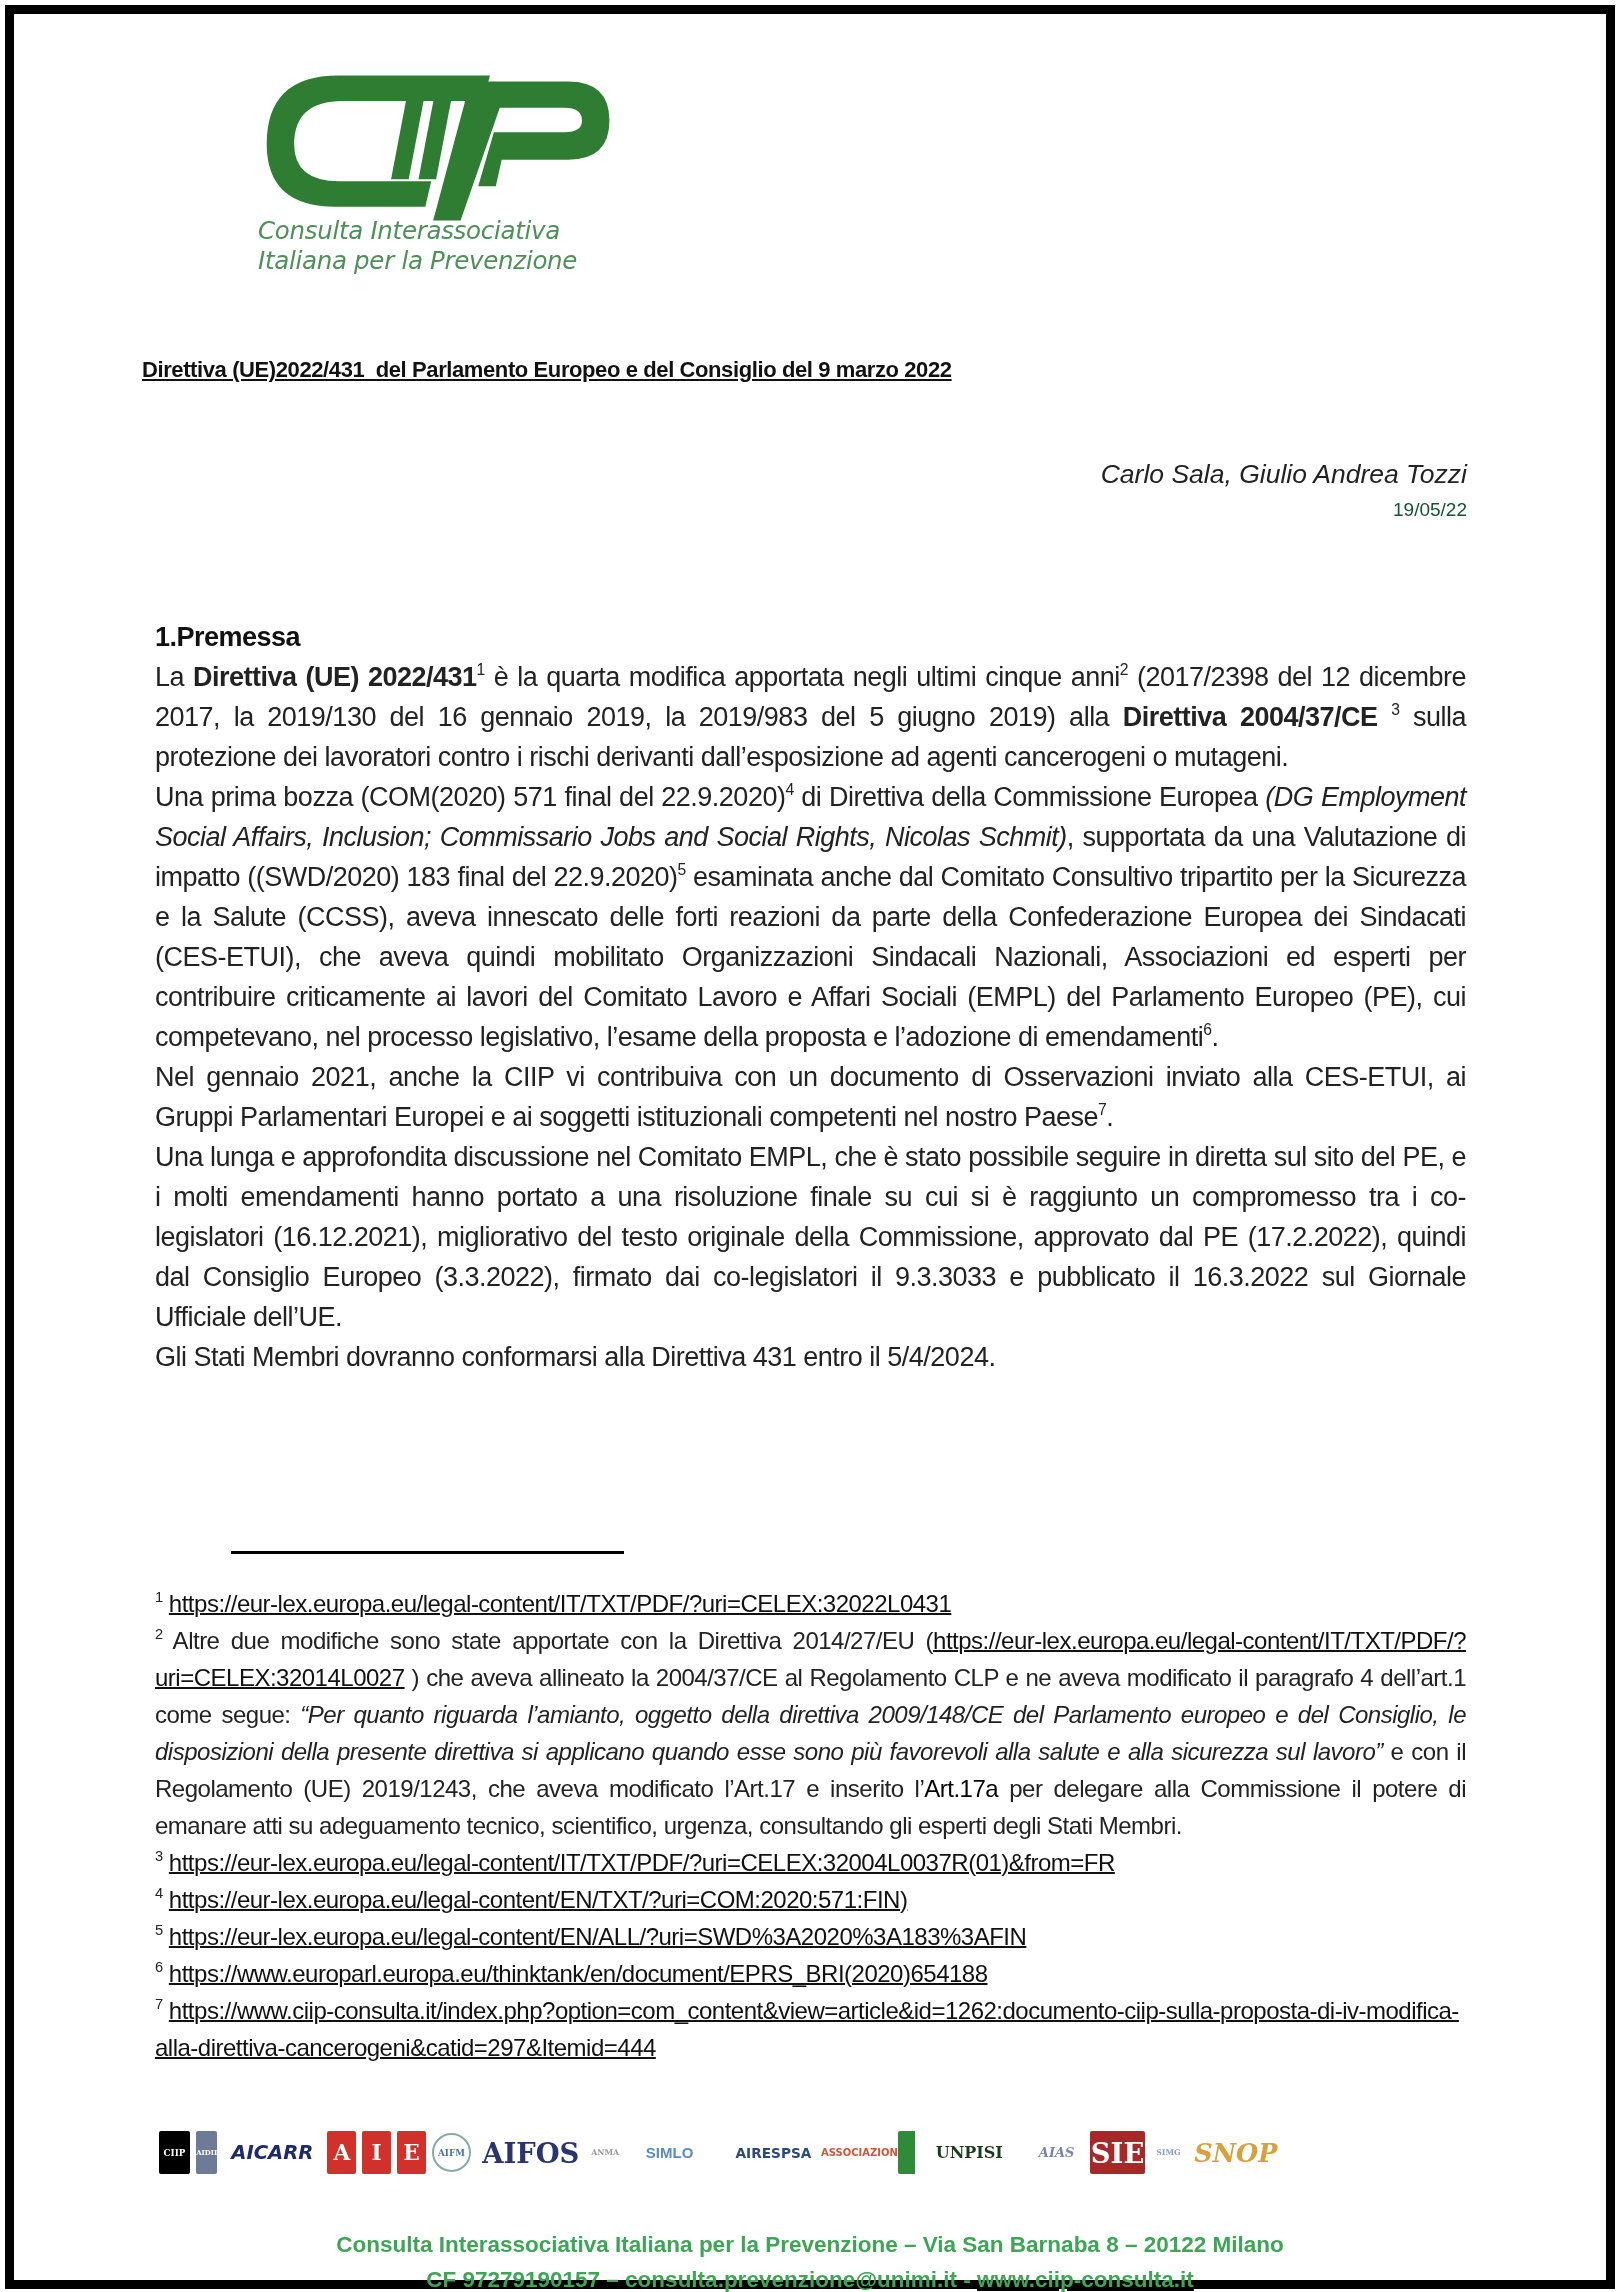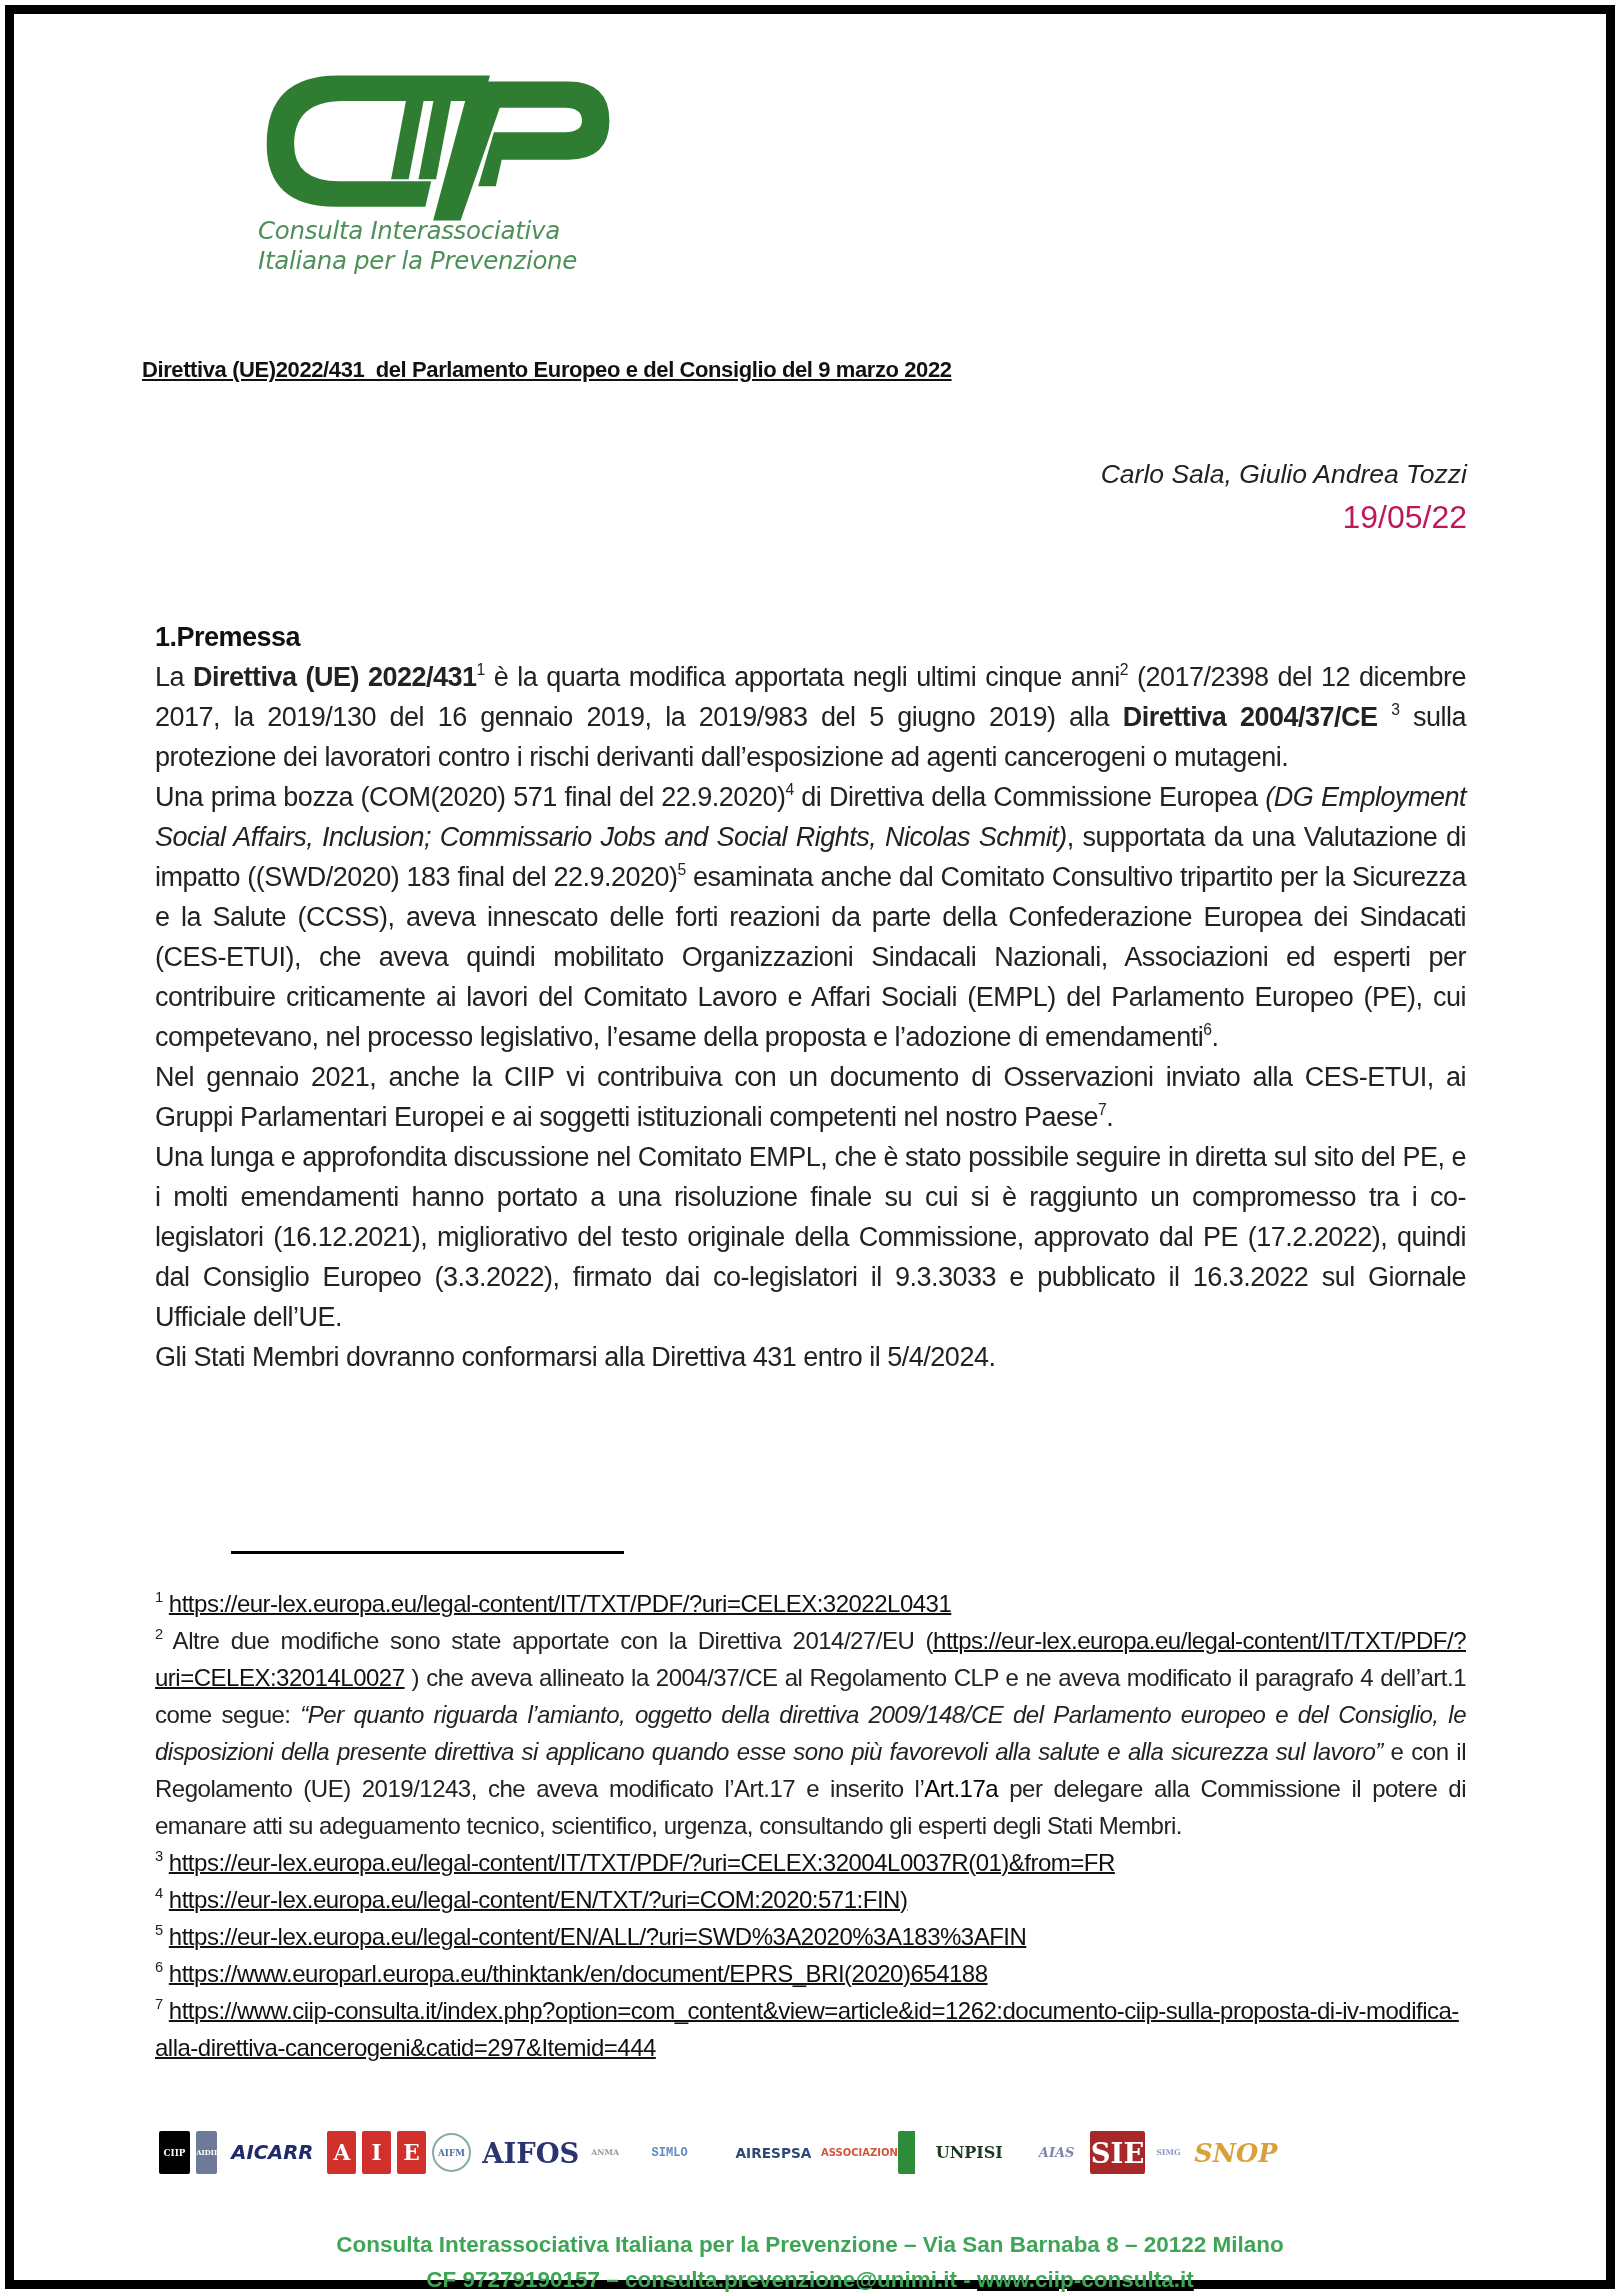--- a/index.html
+++ b/index.html
@@ -8,21 +8,21 @@
   .frame { position: absolute; left: 4.9px; top: 4.9px; width: 1592px; height: 2266px;
            border: 9.8px solid #000; box-sizing: content-box; }
   .logo { position: absolute; left: 245px; top: 54px; width: 392px; height: 235px; }
   .logo-text { position: absolute; left: 258px; top: 216px; color: #4e8f5a;
                font-family: "DejaVu Sans", sans-serif; font-style: italic; font-size: 24.5px;
                line-height: 30px; letter-spacing: -0.3px; }
   .title { position: absolute; left: 142px; top: 357px; font-size: 22px; font-weight: bold;
            letter-spacing: -0.4px; color: #111; white-space: pre; text-decoration: underline; }
   .authors { position: absolute; right: 153px; top: 459px; font-size: 26.5px; font-style: italic;
              text-align: right; color: #222; }
-  .date { position: absolute; right: 153px; top: 499px; font-size: 32px; color: #be185d; }
+  .date { position: absolute; right: 153px; top: 499px; font-size: 19px; color: #14532d; }
   .body { position: absolute; left: 155px; top: 617px; width: 1311px; font-size: 27px;
           line-height: 40px; color: #222; letter-spacing: -0.5px; }
   .body p { margin: 0; text-align: justify; }
   .heading { font-weight: bold; color: #111; }
   sup { font-size: 15.7px; line-height: 0; vertical-align: 10.8px; }
   .sep { position: absolute; left: 231px; top: 1551px; width: 393px; height: 2.9px; background: #000; }
   .notes { position: absolute; left: 155px; top: 1585px; width: 1311px; font-size: 24px;
            line-height: 37px; color: #222; letter-spacing: -0.5px; }
   .notes p { margin: 0; text-align: justify; }
   .notes a { color: #111; text-decoration: underline; text-decoration-thickness: 2px; }
@@ -84,21 +84,21 @@
 <div class="logos">
   <div class="lg" style="width:31px;background:#000000;color:#fff;font-size:8.8px">CIIP</div>
   <div class="lg" style="width:21.6px;background:#6d7b99;color:#fff;font-size:6.9px">AIDII</div>
   <div class="lg" style="width:98px;color:#1d2a6b;font-style:italic;font-family:'DejaVu Sans',sans-serif;font-size:19.6px">AICARR</div>
   <div class="lg" style="width:29px;background:#d2302a;color:#fff">A</div>
   <div class="lg" style="width:29px;background:#d2302a;color:#fff">I</div>
   <div class="lg" style="width:29px;background:#d2302a;color:#fff">E</div>
   <div class="lg" style="width:35px;border:2px solid #8aa;border-radius:50%;color:#4a6fa8;font-size:8.8px;height:35px">AIFM</div>
   <div class="lg" style="width:108px;color:#2a3570;font-size:27.4px">AIFOS</div>
   <div class="lg" style="width:29px;color:#999;font-size:7.8px">ANMA</div>
-  <div class="lg" style="width:88px;color:#5a8bc2;font-size:12px;font-family:Liberation Mono, monospace">SIMLO</div>
+  <div class="lg" style="width:88px;color:#5a8bc2;font-size:15px;font-family:Liberation Sans, sans-serif">SIMLO</div>
   <div class="lg" style="width:108px;color:#2b4a7a;font-size:13.7px;font-family:'DejaVu Sans',sans-serif">AIRESPSA</div>
   <div class="lg" style="width:59px;color:#d5533a;font-size:10px;font-family:'DejaVu Sans',sans-serif">ASSOCIAZIONE</div>
   <div class="lg" style="width:108px;color:#1b3a1f;font-size:16px;border-left:17.6px solid #2e8b3a">UNPISI</div>
   <div class="lg" style="width:55px;color:#7b86b0;font-style:italic;font-size:13px">AIAS</div>
   <div class="lg" style="width:55px;background:#a8282a;color:#fff;font-size:27.4px">SIE</div>
   <div class="lg" style="width:35px;color:#8f9ac4;font-size:7.8px">SIMG</div>
   <div class="lg" style="width:88px;color:#d9a13c;font-size:25.5px;font-style:italic">SNOP</div>
 </div>
 
 <div class="footer" style="top:2188px">Consulta Interassociativa Italiana per la Prevenzione – Via San Barnaba 8 – 20122 Milano</div>

